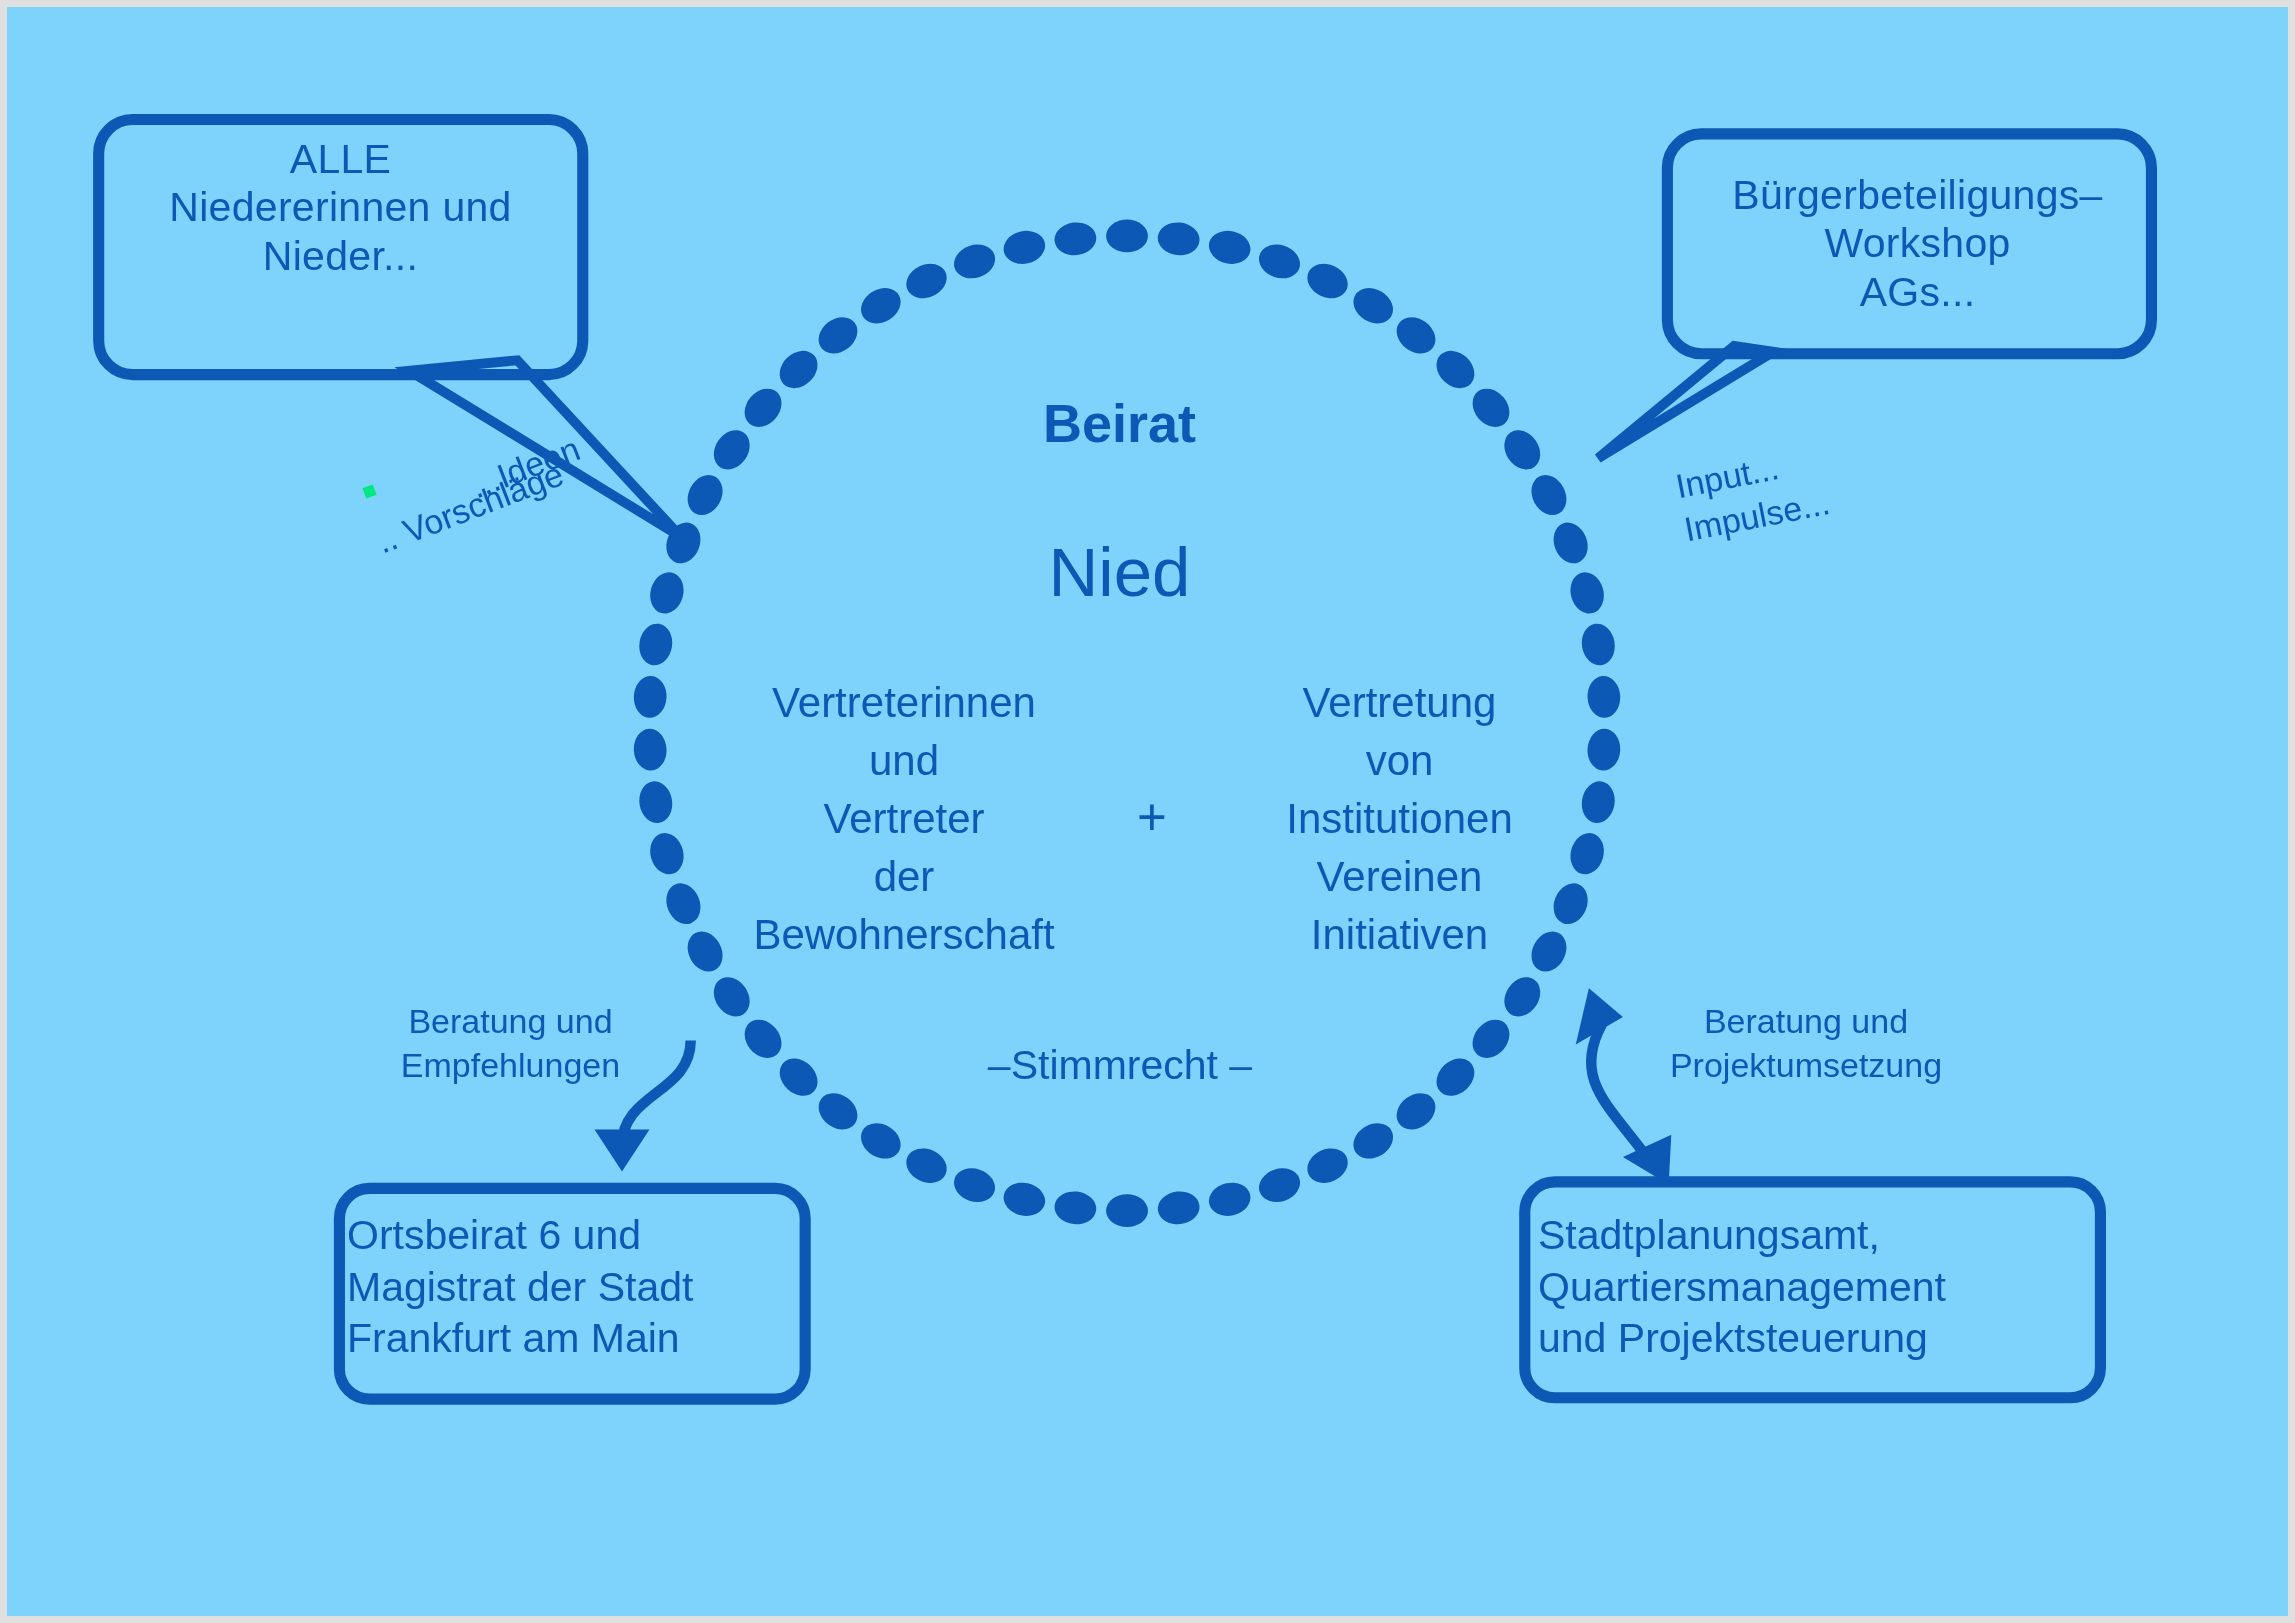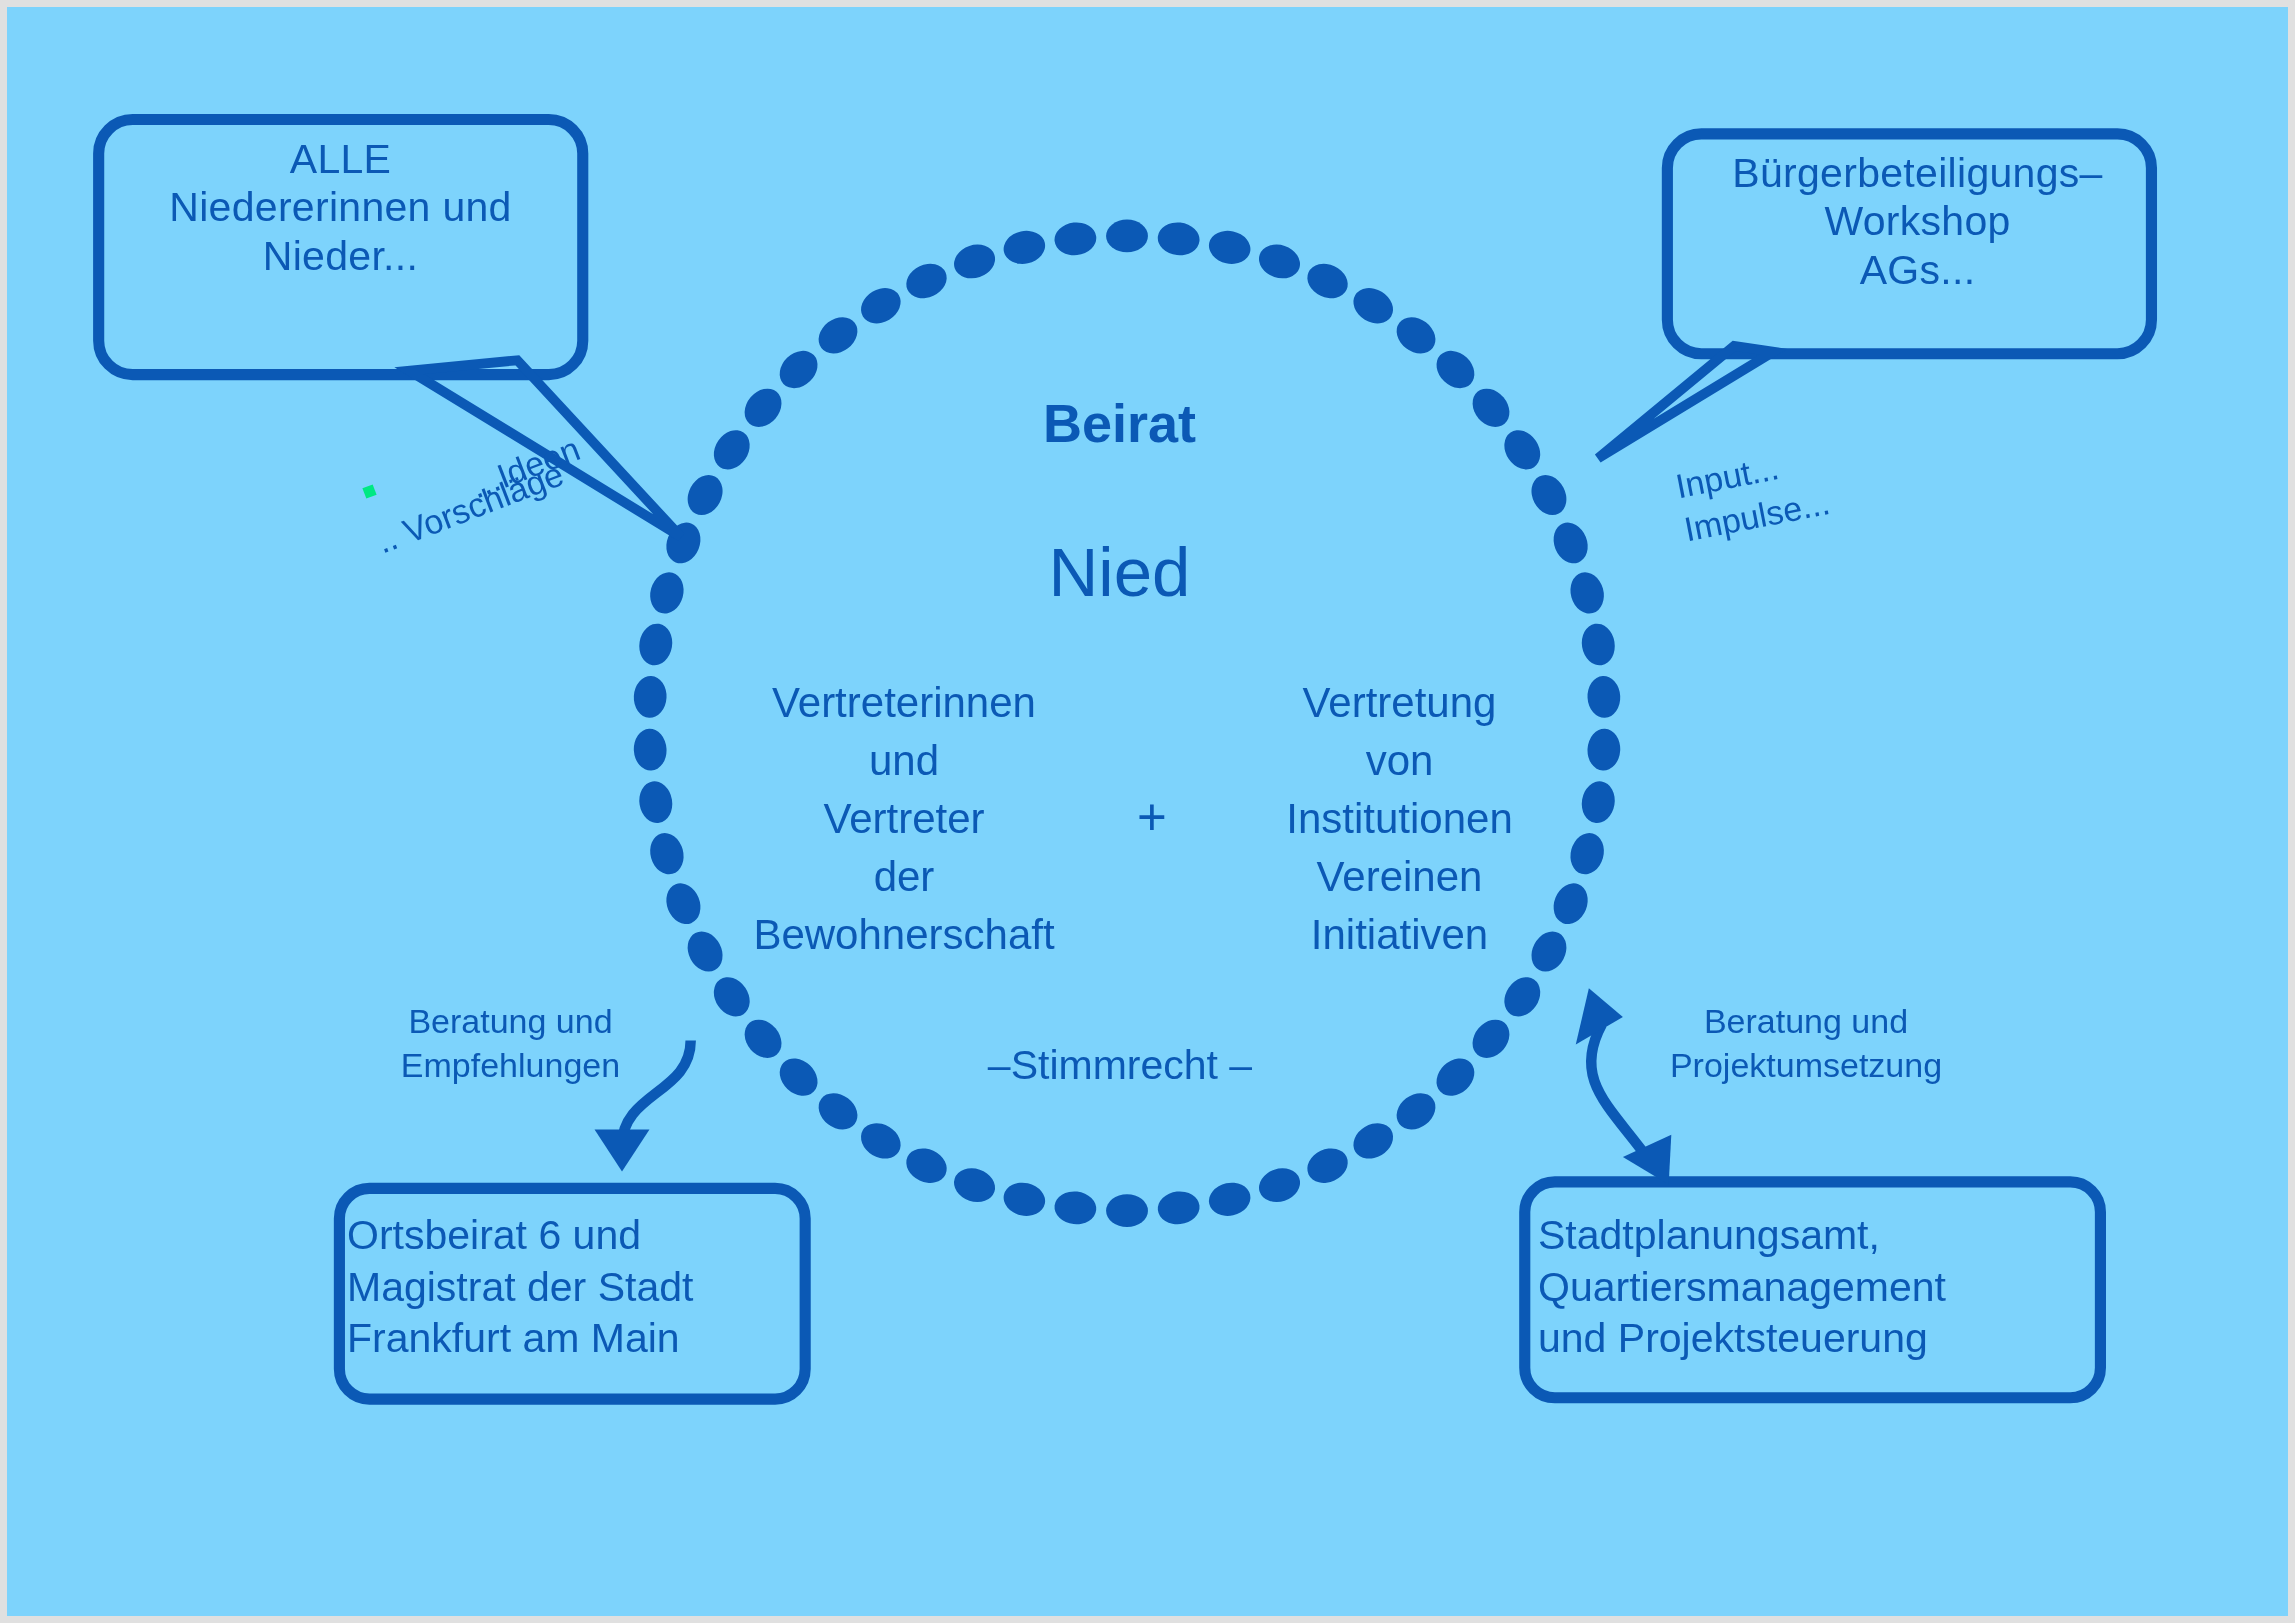--- a/index.html
+++ b/index.html
@@ -33,21 +33,21 @@
   
   .bubble-text{
     font-size:41px;
     letter-spacing:0.3px;
   }
   #bubble-left-text{
     left:98px; top:128px;
     width:471px;
   }
   #bubble-right-text{
-    left:1675px; top:142px;
+    left:1675px; top:164px;
     width:471px;
   }
   
   #center-title{
     left:831px; top:359px;
     width:563px;
     font-size:54px;
     font-weight:bold;
     line-height:1.0;
     margin-top:30px;

